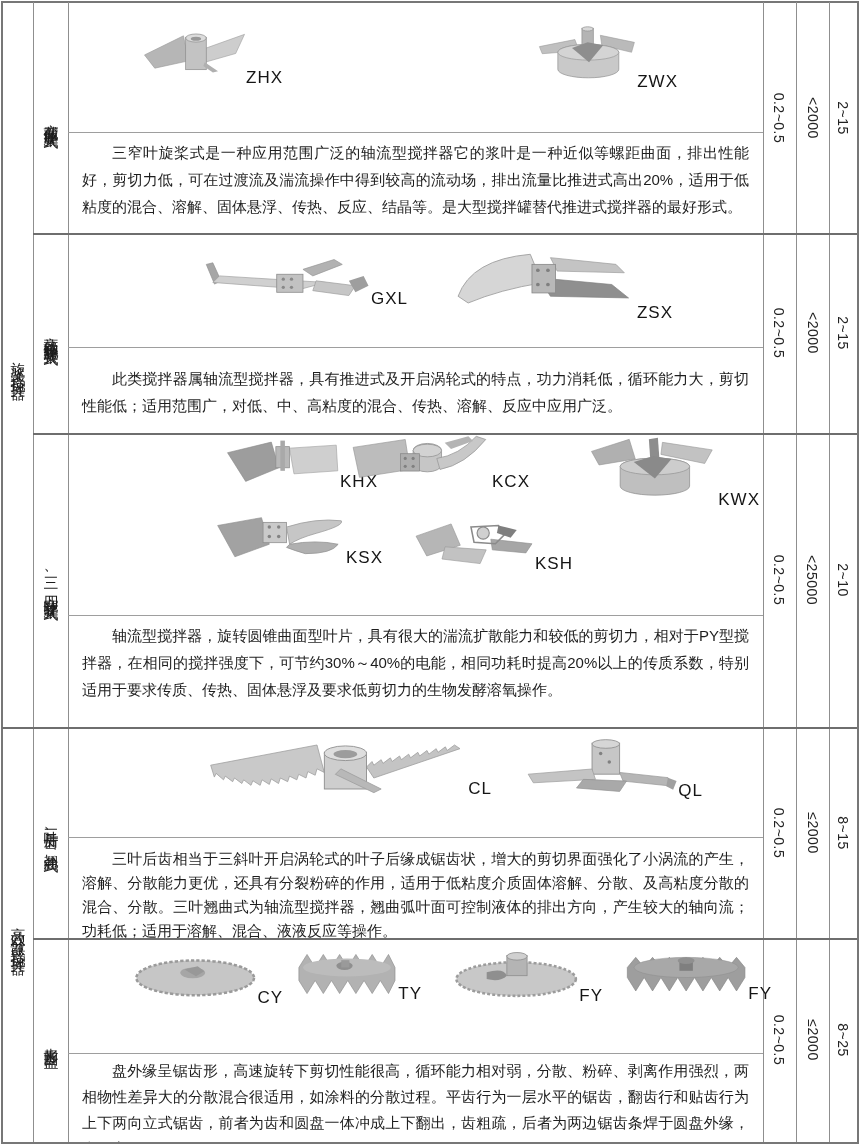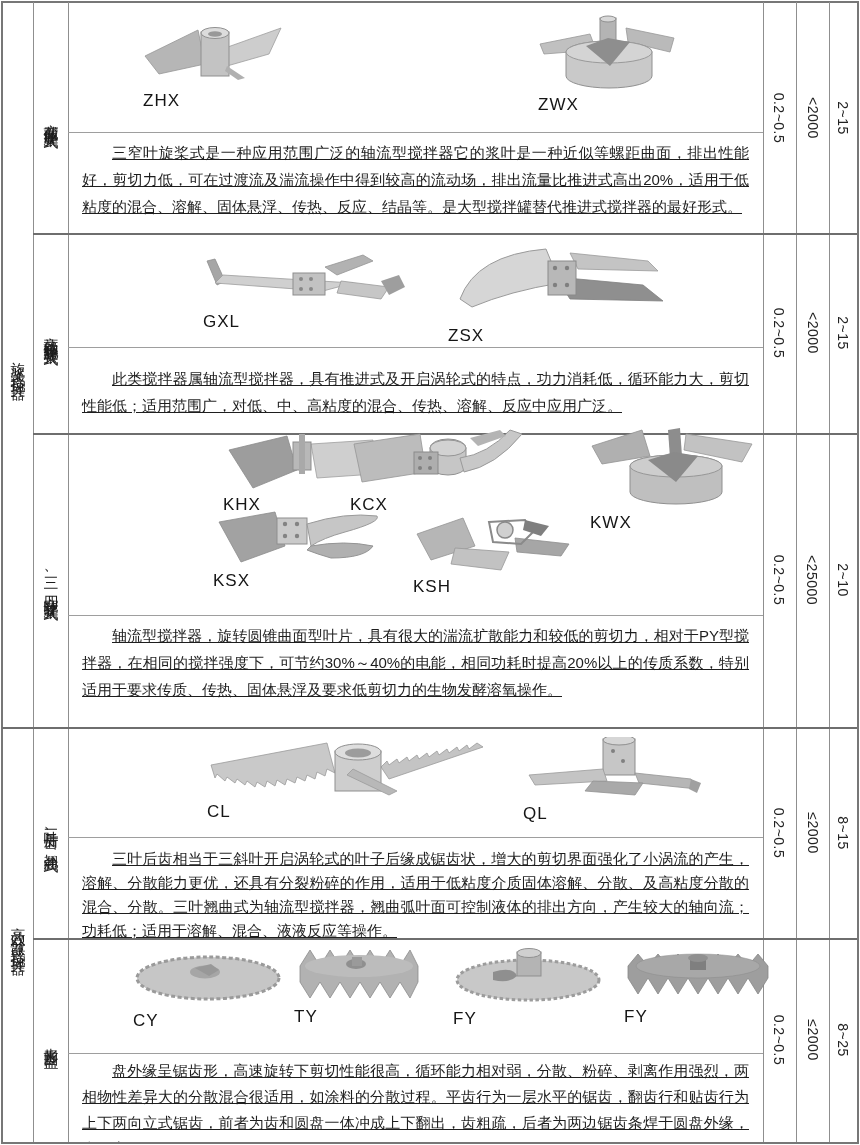--- a/index.html
+++ b/index.html
@@ -10,25 +10,25 @@
   .hl{position:absolute;height:2px;background:#6e6e6e;}
   .hs{position:absolute;height:1px;background:#9e9e9e;}
   .cell{position:absolute;display:flex;align-items:center;justify-content:center;}
   .vtext{writing-mode:vertical-rl;text-orientation:upright;font-size:15px;letter-spacing:5px;
          white-space:nowrap;color:#1c1c1c;}
   .vtype{writing-mode:vertical-rl;text-orientation:upright;font-size:15px;letter-spacing:2px;
          white-space:nowrap;color:#1c1c1c;}
   .rot{transform:rotate(90deg);white-space:nowrap;font-size:14px;color:#222222;letter-spacing:0.5px;}
   .desc{position:absolute;left:68px;width:695px;overflow:hidden;}
   .desc p{margin:0;padding:7px 14px 0 14px;font-size:15px;line-height:27px;text-align:justify;
-          text-indent:2em;color:#1e1e1e;text-decoration:underline;}
+          text-indent:2em;color:#1e1e1e;}
   .desc.tight p{line-height:24px;padding-top:10px;}
   .desc.mid p{line-height:26px;padding-top:5px;}
   .imgarea{position:absolute;left:68px;width:695px;}
-  .fig{position:absolute;display:flex;flex-direction:column;align-items:flex-start;}
+  .fig{position:absolute;display:flex;flex-direction:row;align-items:flex-end;}
   .fig svg{display:block;}
   .lbl{font-size:17px;color:#151515;letter-spacing:1px;margin-top:3px;font-family:"Liberation Sans",sans-serif;}
 </style>
 </head>
 <body>
 
 <div class="sheet">
 
   <div class="outer"></div>
   <div class="vl" style="left:33px"></div>

